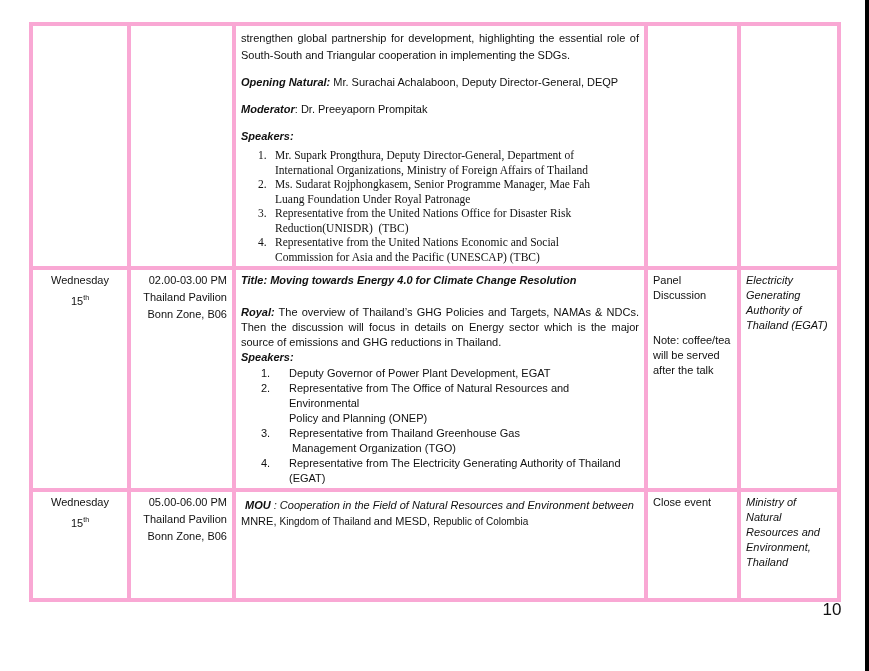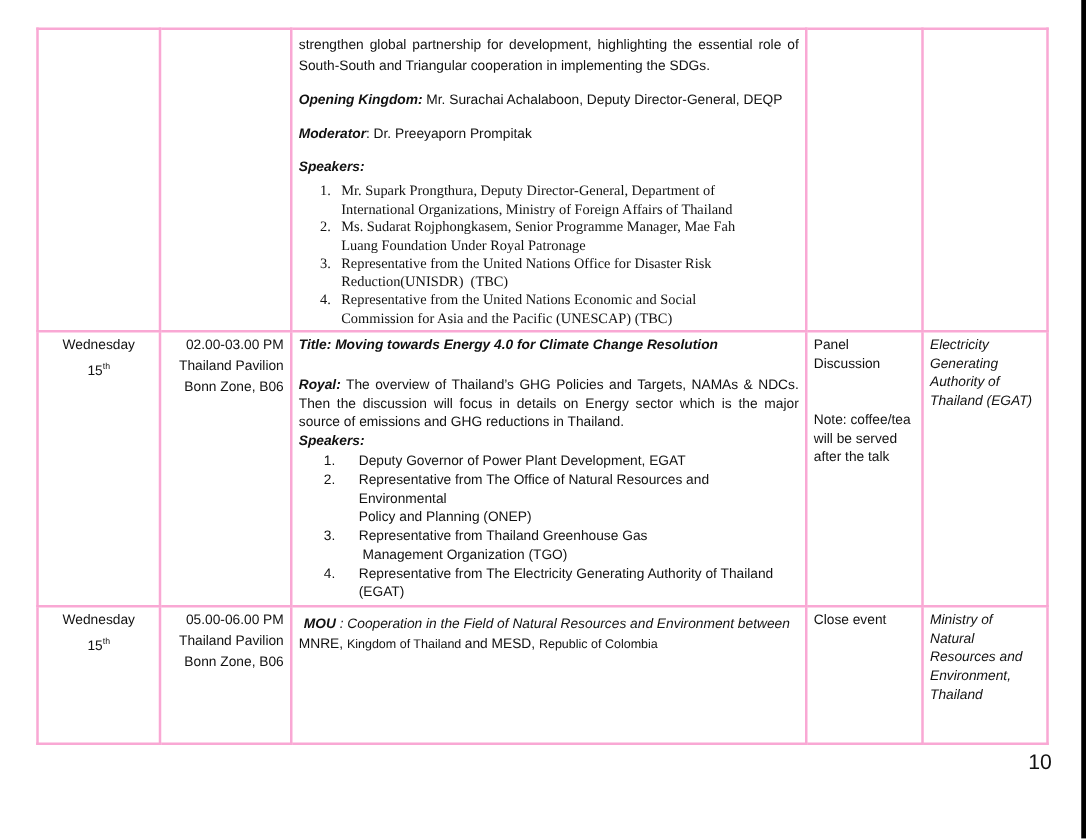--- a/index.html
+++ b/index.html
@@ -8,21 +8,21 @@
     font-family:"Liberation Sans", sans-serif; color:#111; overflow:hidden;
   }
   .edge-bar { position:absolute; top:0; right:0; width:4px; height:671px; background:#000; }
 
   table.schedule {
     position:absolute; left:29px; top:22px; width:808px;
     border-collapse:collapse; table-layout:fixed;
     border:2px solid #3f3f3f;
   }
   td {
-    border:2px solid #f9a8d4; vertical-align:top;
+    border:4px solid #f9a8d4; vertical-align:top;
     padding:2px 5px; font-size:11px; line-height:15px;
   }
   .cell-day, .cell-venue { text-align:center; line-height:17px; padding-top:2px; }
   .cell-venue { white-space:pre-wrap;text-align:right; }
   sup { font-size:7px; }
 
   
   .p-just { margin:2px 0 0 0; text-align:justify; line-height:17px; }
   .p-line { margin:10px 0 0 0; line-height:17px; }
   .bi { font-weight:bold; font-style:italic; }
@@ -73,21 +73,21 @@
         <col style="width:93px">
         <col style="width:100px">
     </colgroup>
 
     <tbody>
         <tr style="height:237px">
       <td class="cell-day"></td>
       <td class="cell-venue"></td>
       <td>
         <p class="p-just">strengthen global partnership for development, highlighting the essential role of South-South and Triangular cooperation in implementing the SDGs.</p>
-        <p class="p-line"><span class="bi">Opening Kingdom:</span><span> Mr. Surachai Achalaboon, Deputy Director-General, DEQP</span></p>
+        <p class="p-line"><span class="bi">Opening Natural:</span><span> Mr. Surachai Achalaboon, Deputy Director-General, DEQP</span></p>
         <p class="p-line"><span class="bi">Moderator</span><span>: Dr. Preeyaporn Prompitak</span></p>
         <p class="p-line"><span class="bi">Speakers:</span></p>
         <div class="sp-list-serif">
           <div class="item">
             <span class="num">1.</span>
             <span class="txt">Mr. Supark Prongthura, Deputy Director-General, Department of
 International Organizations, Ministry of Foreign Affairs of Thailand</span>
           </div>
           <div class="item">
             <span class="num">2.</span>

